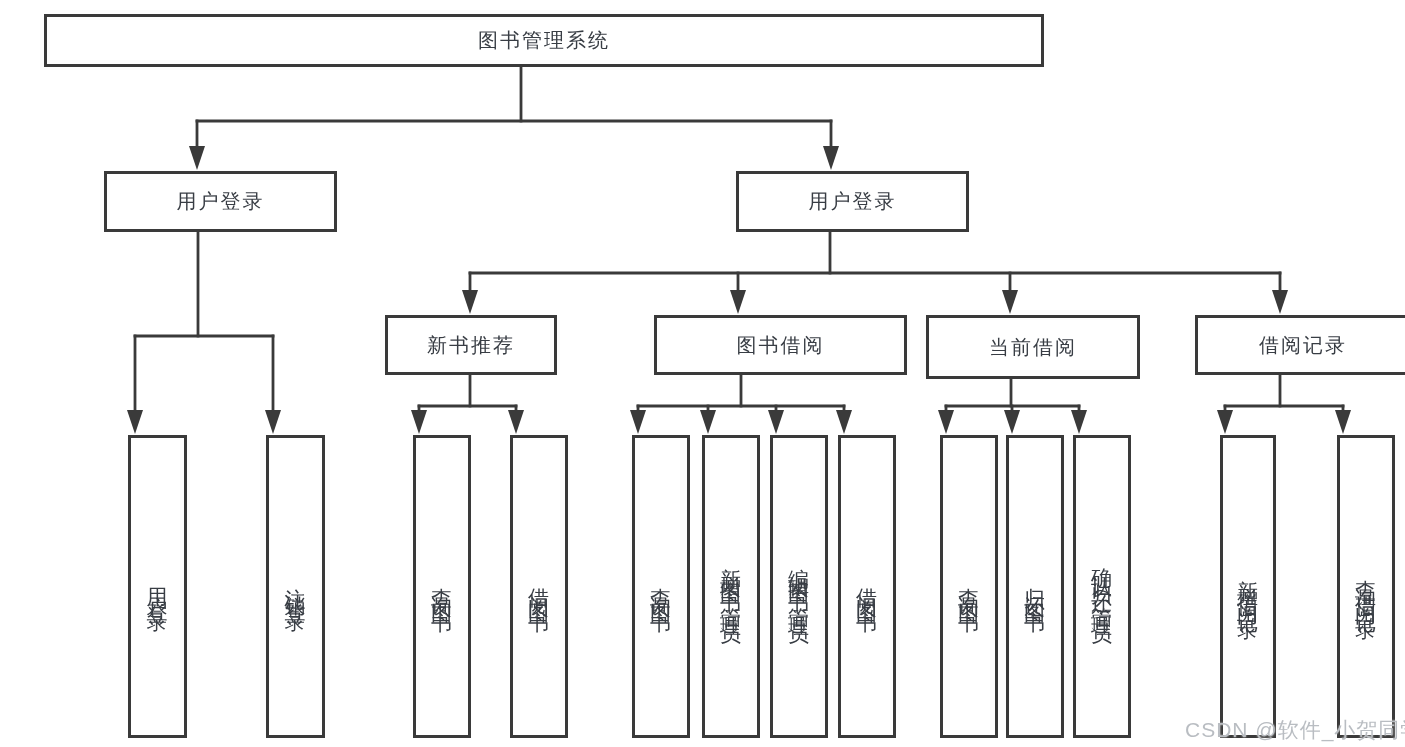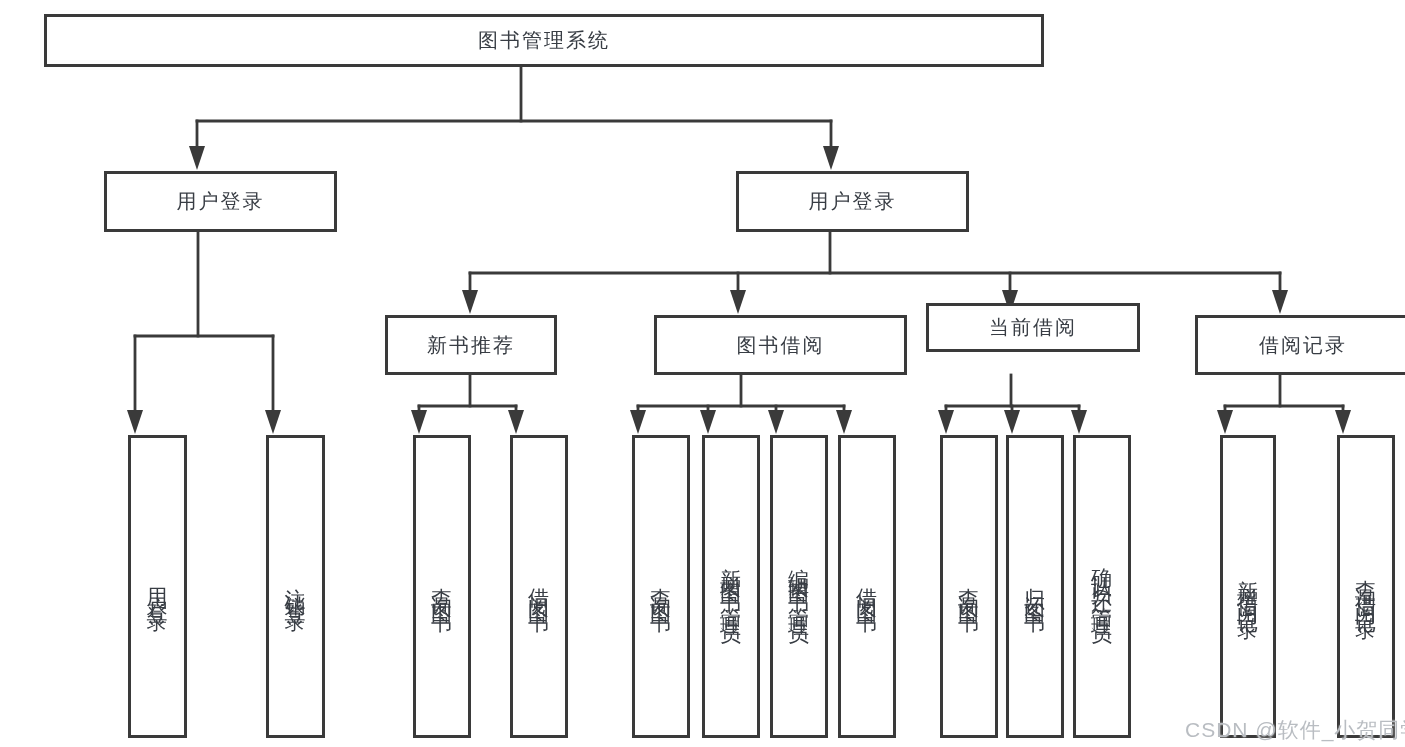--- a/index.html
+++ b/index.html
@@ -123,21 +123,21 @@
   <div class="node hbox" style="left:713px; top:171px; width:233px; height:61px;">
     <span>用户登录</span>
   </div>
 
   <div class="node hbox" style="left:362px; top:315px; width:172px; height:60px;">
     <span>新书推荐</span>
   </div>
   <div class="node hbox" style="left:631px; top:315px; width:253px; height:60px;">
     <span>图书借阅</span>
   </div>
-  <div class="node hbox" style="left:903px; top:303px; width:214px; height:49px;">
+  <div class="node hbox" style="left:903px; top:315px; width:214px; height:64px;">
     <span>当前借阅</span>
   </div>
   <div class="node hbox" style="left:1172px; top:315px; width:216px; height:60px;">
     <span>借阅记录</span>
   </div>
 
   <div class="node vbox" style="left:105px; top:435px; width:59px; height:303px;">
     <span>用户登录</span>
   </div>
   <div class="node vbox" style="left:243px; top:435px; width:59px; height:303px;">

